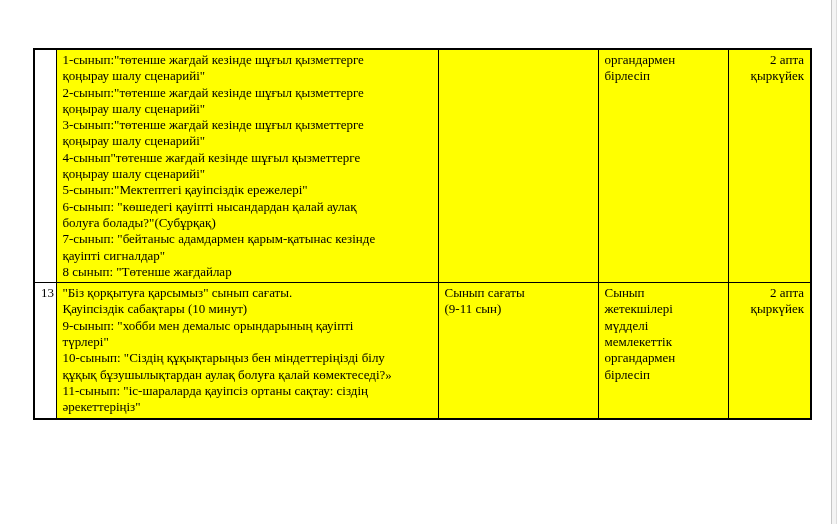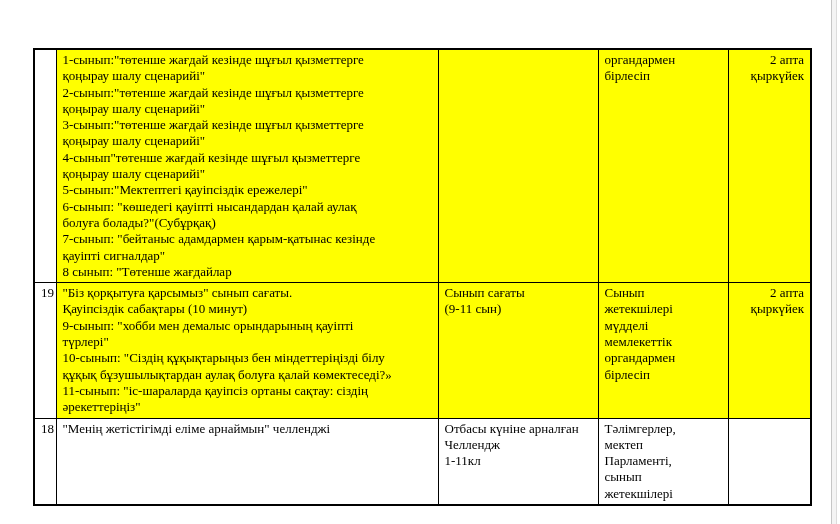--- a/index.html
+++ b/index.html
@@ -67,51 +67,38 @@
 7-сынып: "бейтаныс адамдармен қарым-қатынас кезінде
 қауіпті сигналдар"
 8 сынып: "Төтенше жағдайлар</td>
         <td class="hl"></td>
         <td class="hl">органдармен
 бірлесіп</td>
         <td class="hl center">2 апта
 қыркүйек</td>
       </tr>
       <tr class="row-b">
-        <td class="num">19</td>
+        <td class="num">13</td>
         <td class="hl">"Біз қорқытуға қарсымыз" сынып сағаты.
 Қауіпсіздік сабақтары (10 минут)
 9-сынып: "хобби мен демалыс орындарының қауіпті
 түрлері"
 10-сынып: "Сіздің құқықтарыңыз бен міндеттеріңізді білу
 құқық бұзушылықтардан аулақ болуға қалай көмектеседі?»
 11-сынып: "іс-шараларда қауіпсіз ортаны сақтау: сіздің
 әрекеттеріңіз"</td>
         <td class="hl">Сынып сағаты
 (9-11 сын)</td>
         <td class="hl">Сынып
 жетекшілері
 мүдделі
 мемлекеттік
 органдармен
 бірлесіп</td>
         <td class="hl center">2 апта
 қыркүйек</td>
       </tr>
-      <tr class="row-c">
-        <td class="num">18</td>
-        <td>"Менің жетістігімді еліме арнаймын" челленджі</td>
-        <td>Отбасы күніне арналған
-Челлендж
-1-11кл</td>
-        <td class="tight">Тәлімгерлер,
-мектеп
-Парламенті,
-сынып
-жетекшілері</td>
-        <td class="center"></td>
-      </tr>
     </tbody>
   </table>
 
   <div class="scroll-strip"></div>
 
 </div>
 
 </body></html>

